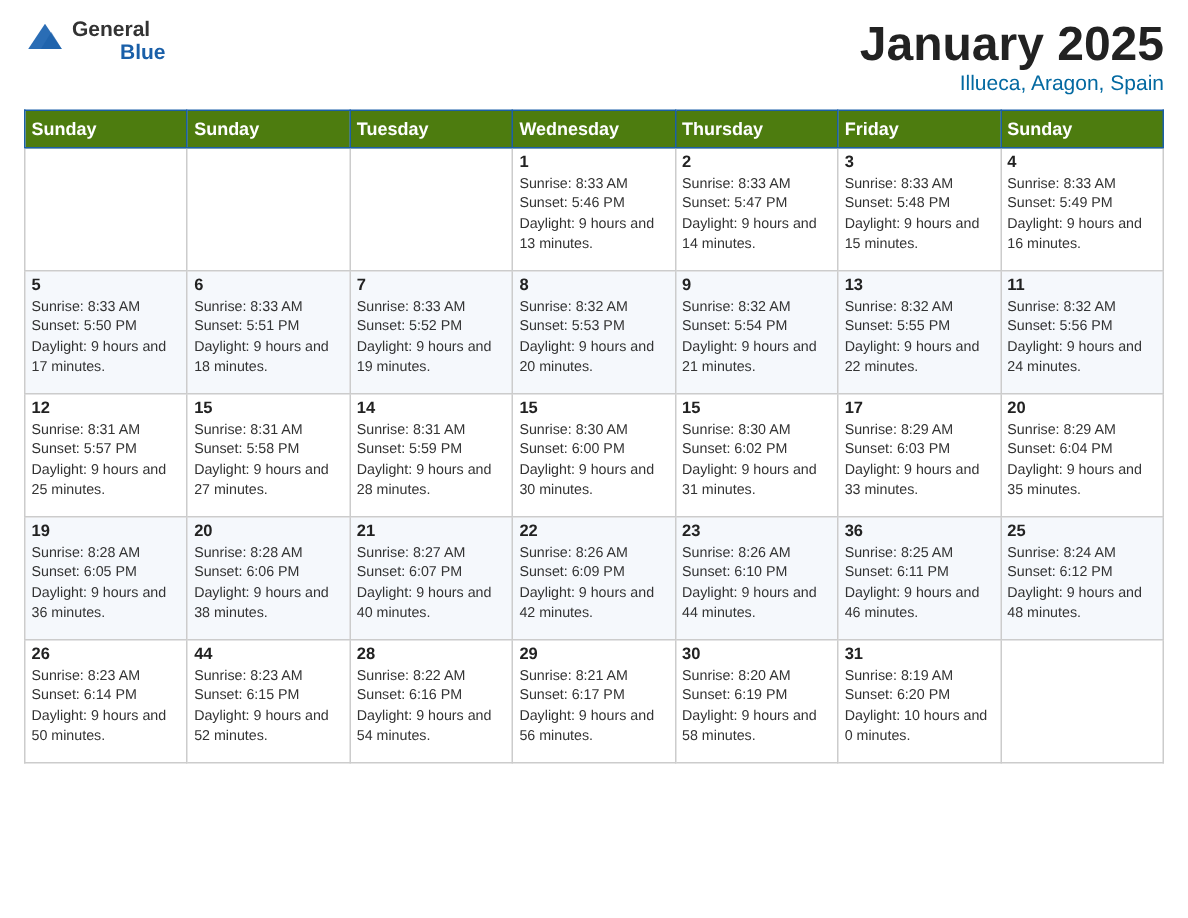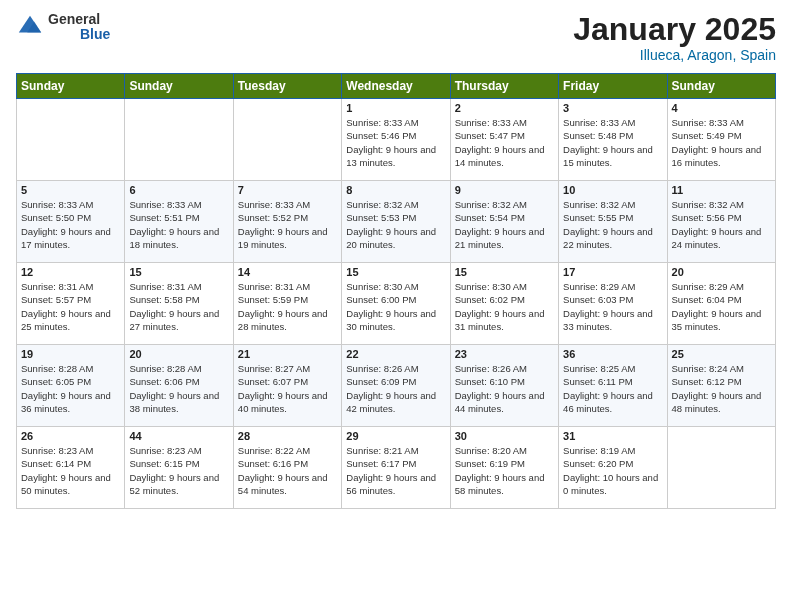--- a/index.html
+++ b/index.html
@@ -162,21 +162,21 @@
           </td>
           <td>
             <div class="day-number">8</div>
             <div class="day-info">Sunrise: 8:32 AM<br>Sunset: 5:53 PM<br>Daylight: 9 hours and 20 minutes.</div>
           </td>
           <td>
             <div class="day-number">9</div>
             <div class="day-info">Sunrise: 8:32 AM<br>Sunset: 5:54 PM<br>Daylight: 9 hours and 21 minutes.</div>
           </td>
           <td>
-            <div class="day-number">10</div>
+            <div class="day-number">13</div>
             <div class="day-info">Sunrise: 8:32 AM<br>Sunset: 5:55 PM<br>Daylight: 9 hours and 22 minutes.</div>
           </td>
           <td>
             <div class="day-number">11</div>
             <div class="day-info">Sunrise: 8:32 AM<br>Sunset: 5:56 PM<br>Daylight: 9 hours and 24 minutes.</div>
           </td>
         </tr>
         <tr>
           <td>
             <div class="day-number">12</div>

